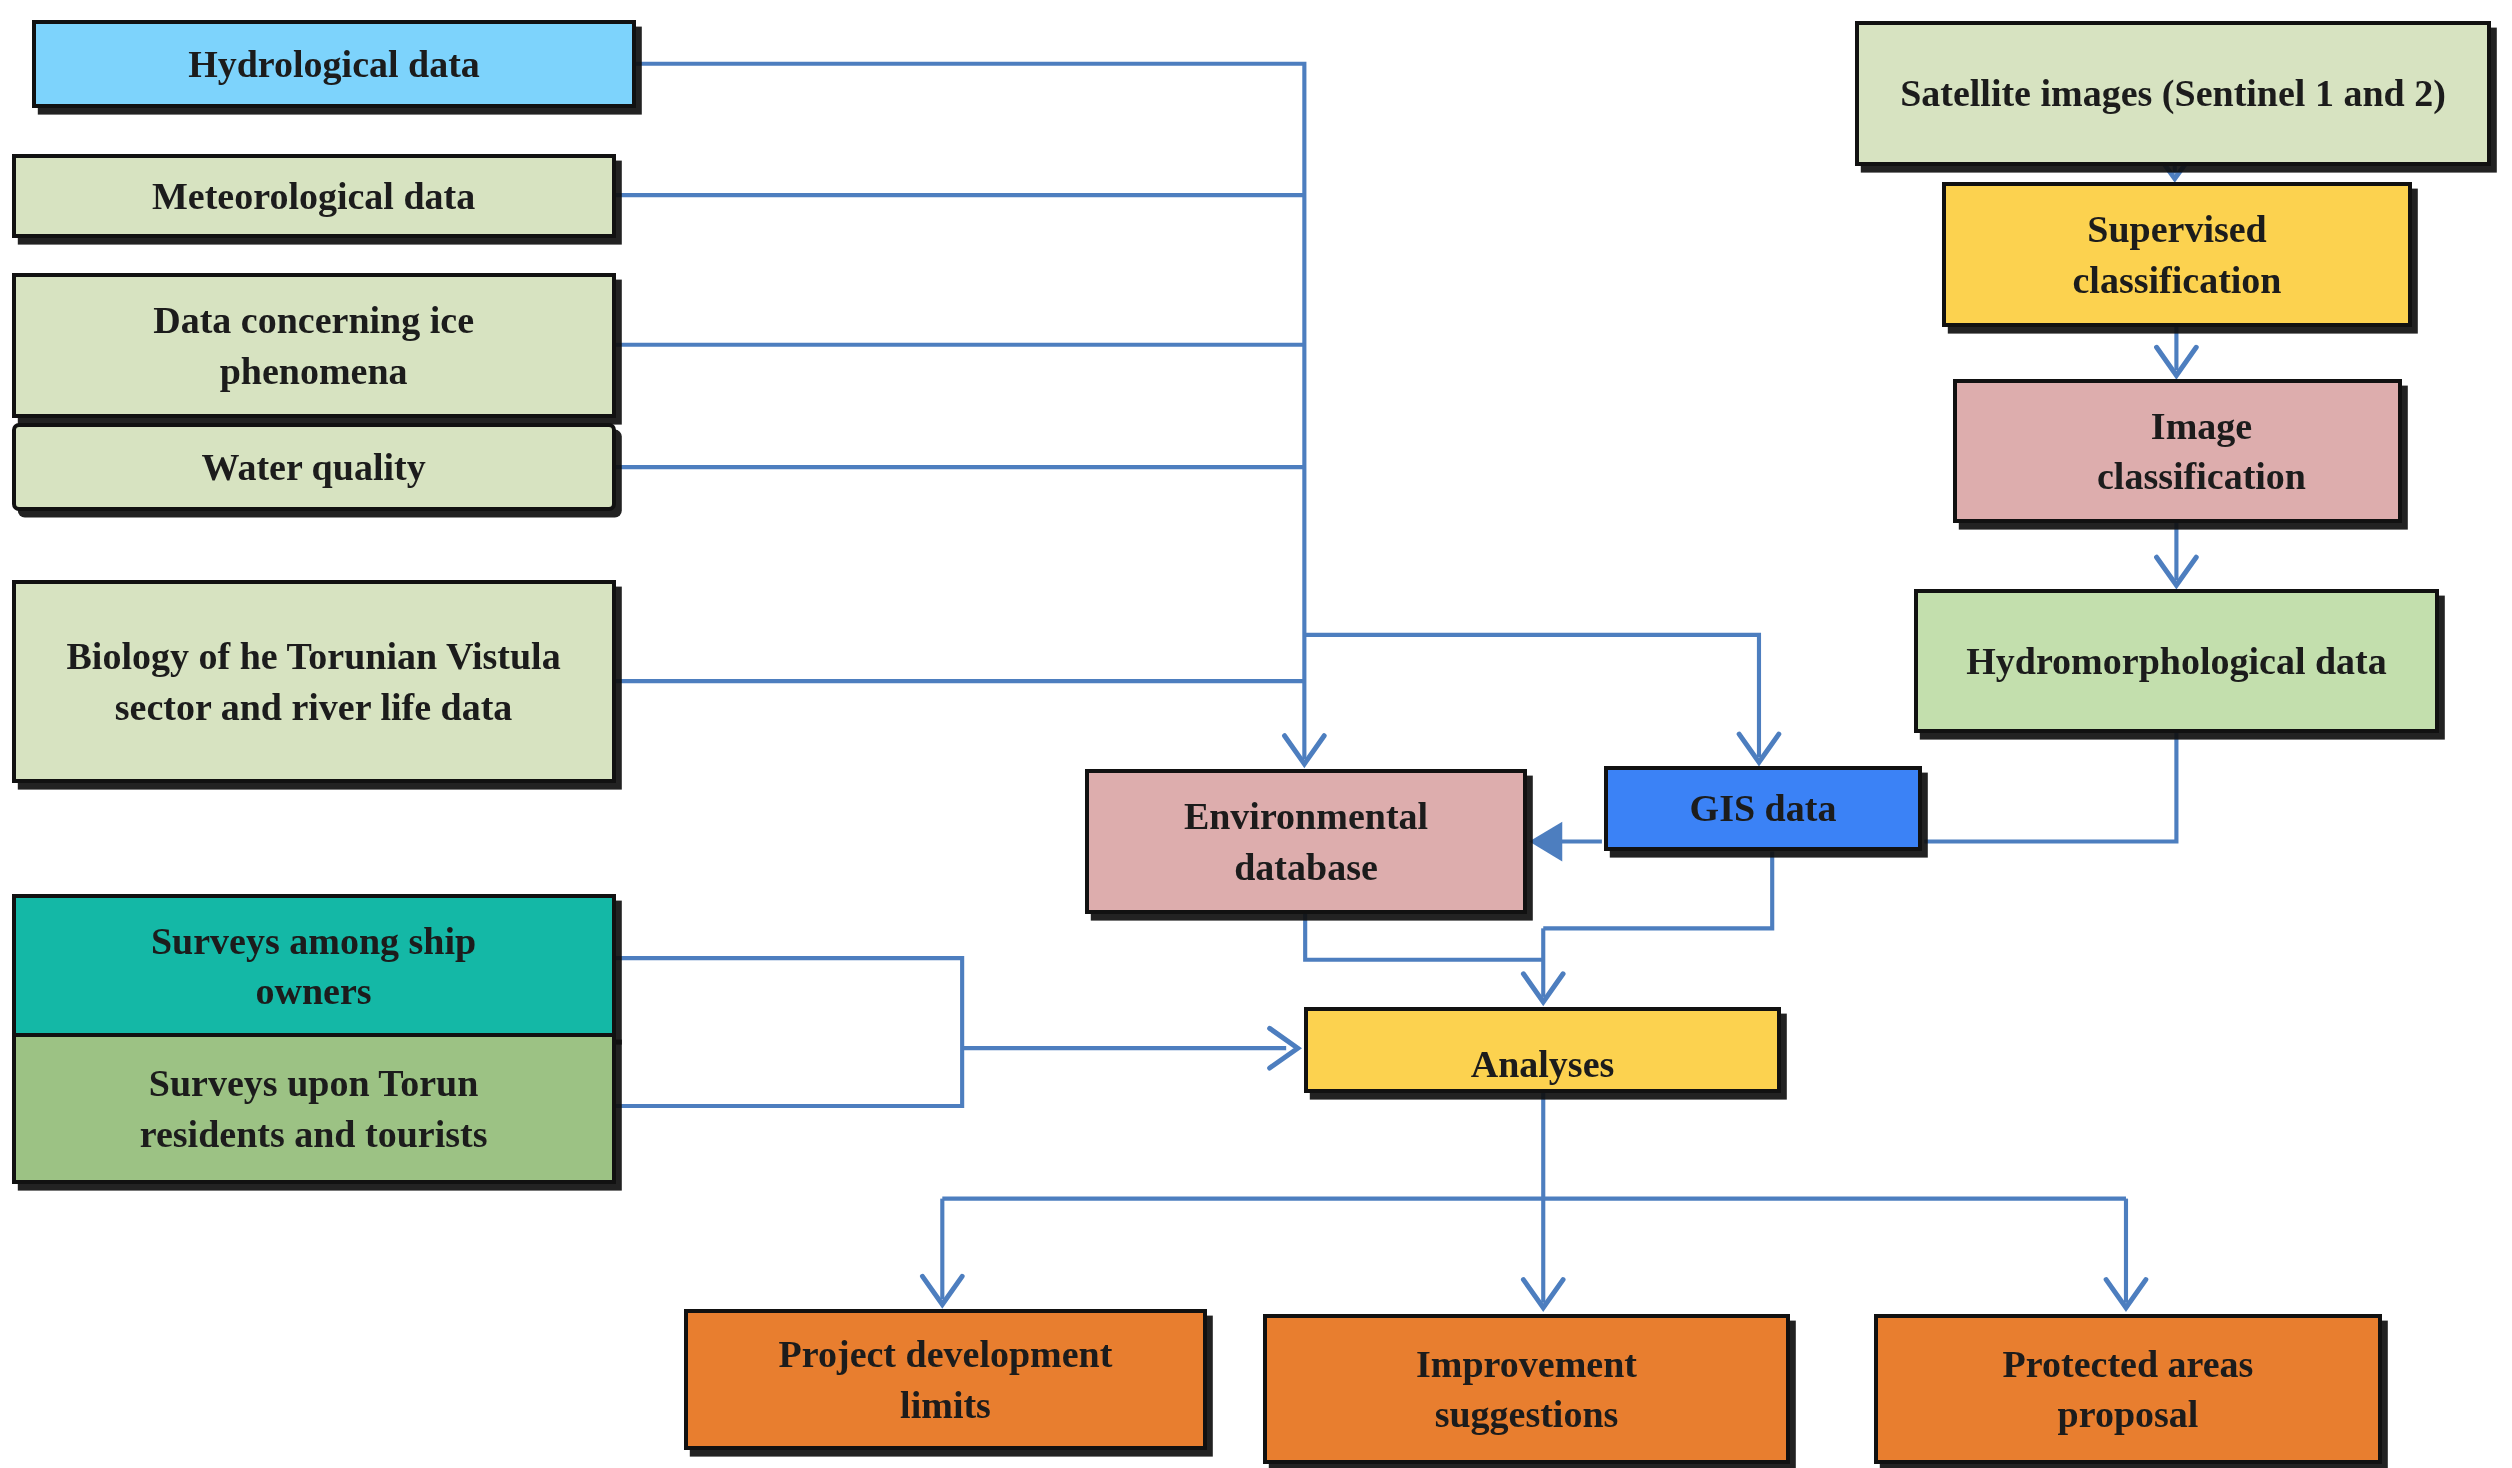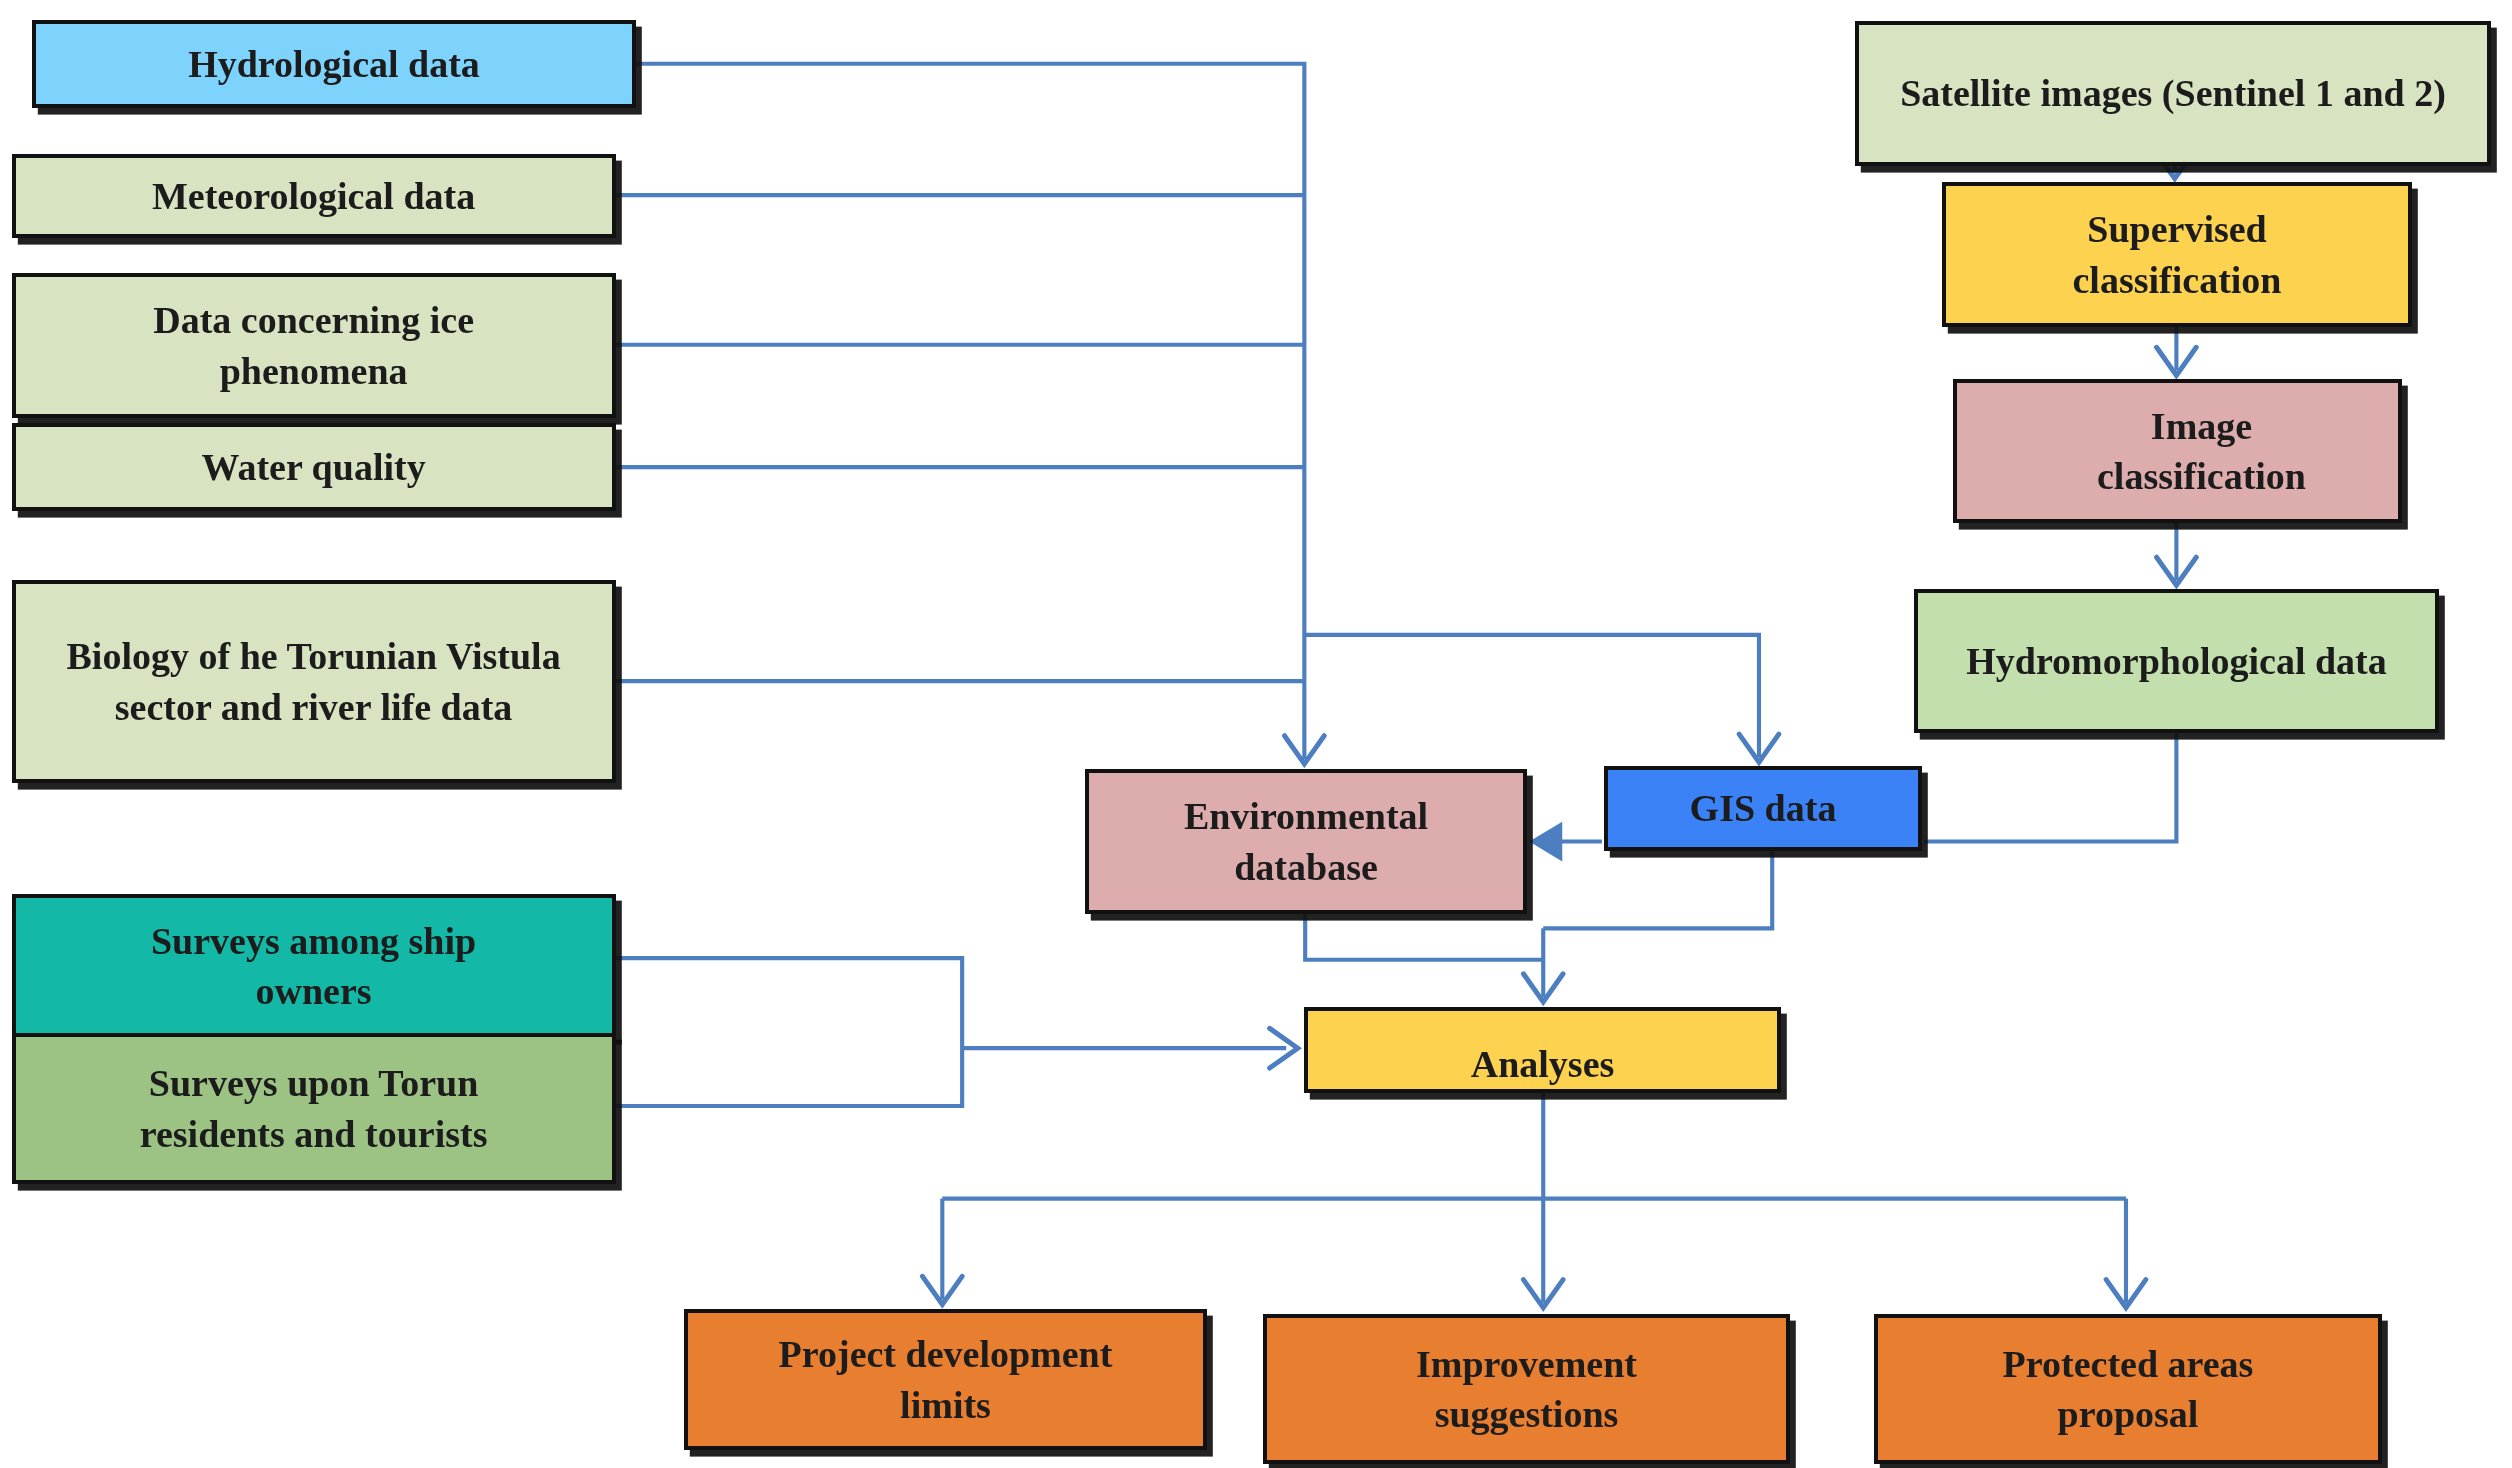--- a/index.html
+++ b/index.html
@@ -91,21 +91,21 @@
   </div>
 
   <div class="node n-meteo" style="left: 11.6px; top: 154px; width: 604px; height: 84px; background-color: rgb(215, 227, 193);">
     <span>Meteorological data</span>
   </div>
 
   <div class="node n-ice" style="left: 11.6px; top: 273px; width: 604px; height: 145px; background-color: rgb(215, 227, 193);">
     <span>Data concerning ice phenomena</span>
   </div>
 
-  <div class="node n-water" style="left: 11.6px; top: 423px; width: 604px; height: 88px; background-color: rgb(215, 227, 193);">
+  <div class="node n-water" style="left: 11.6px; top: 423px; width: 604px; height: 88px; background-color: rgb(215, 227, 193); border-radius: 7px;">
     <span>Water quality</span>
   </div>
 
   <div class="node n-biology" style="left: 11.6px; top: 580px; width: 604px; height: 203px; background-color: rgb(215, 227, 193);">
     <span>Biology of he Torunian Vistula sector and river life data</span>
   </div>
 
   <div class="node n-surveys1" style="left: 11.6px; top: 886px; width: 604px; height: 144px; background-color: #14b8a6; margin-top: 8px;">
     <span>Surveys among ship owners</span>
   </div>

